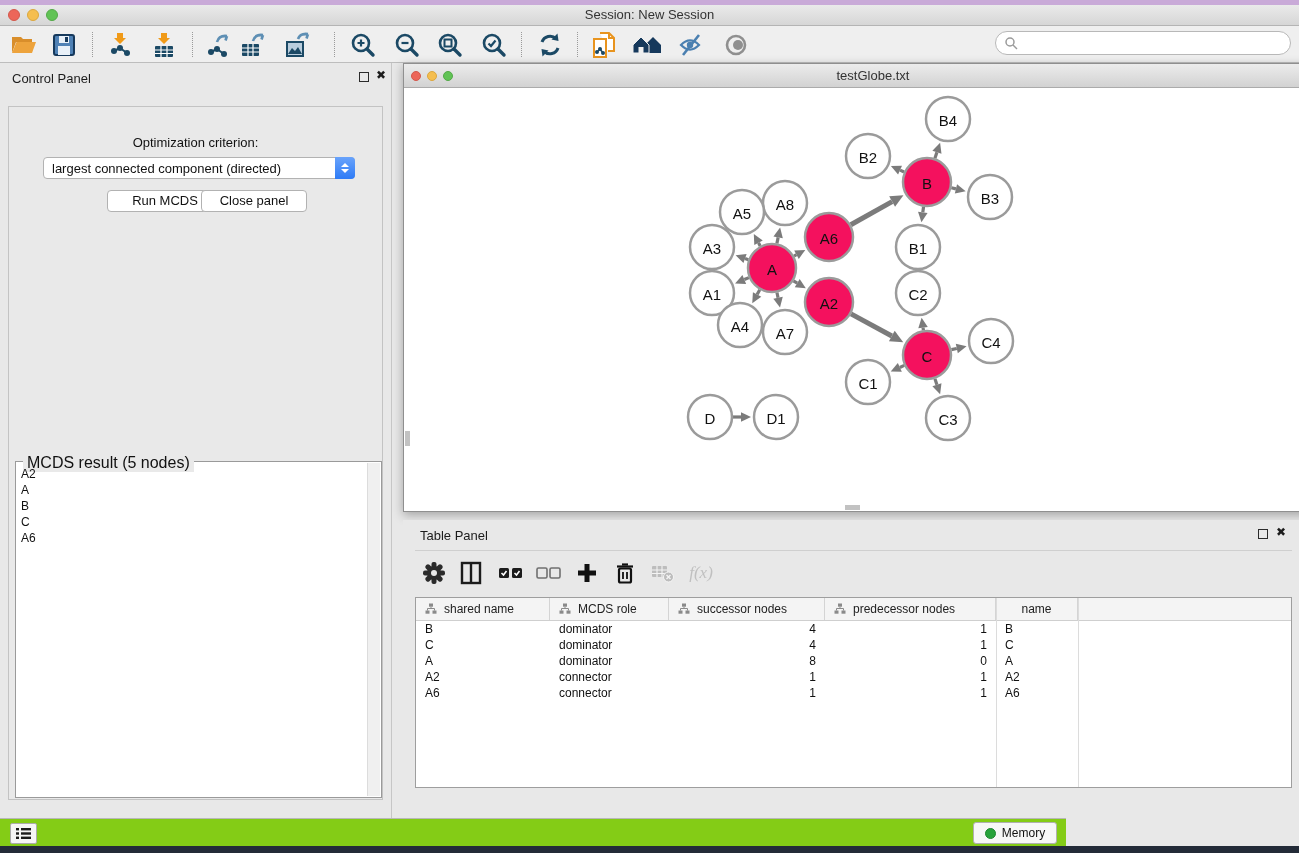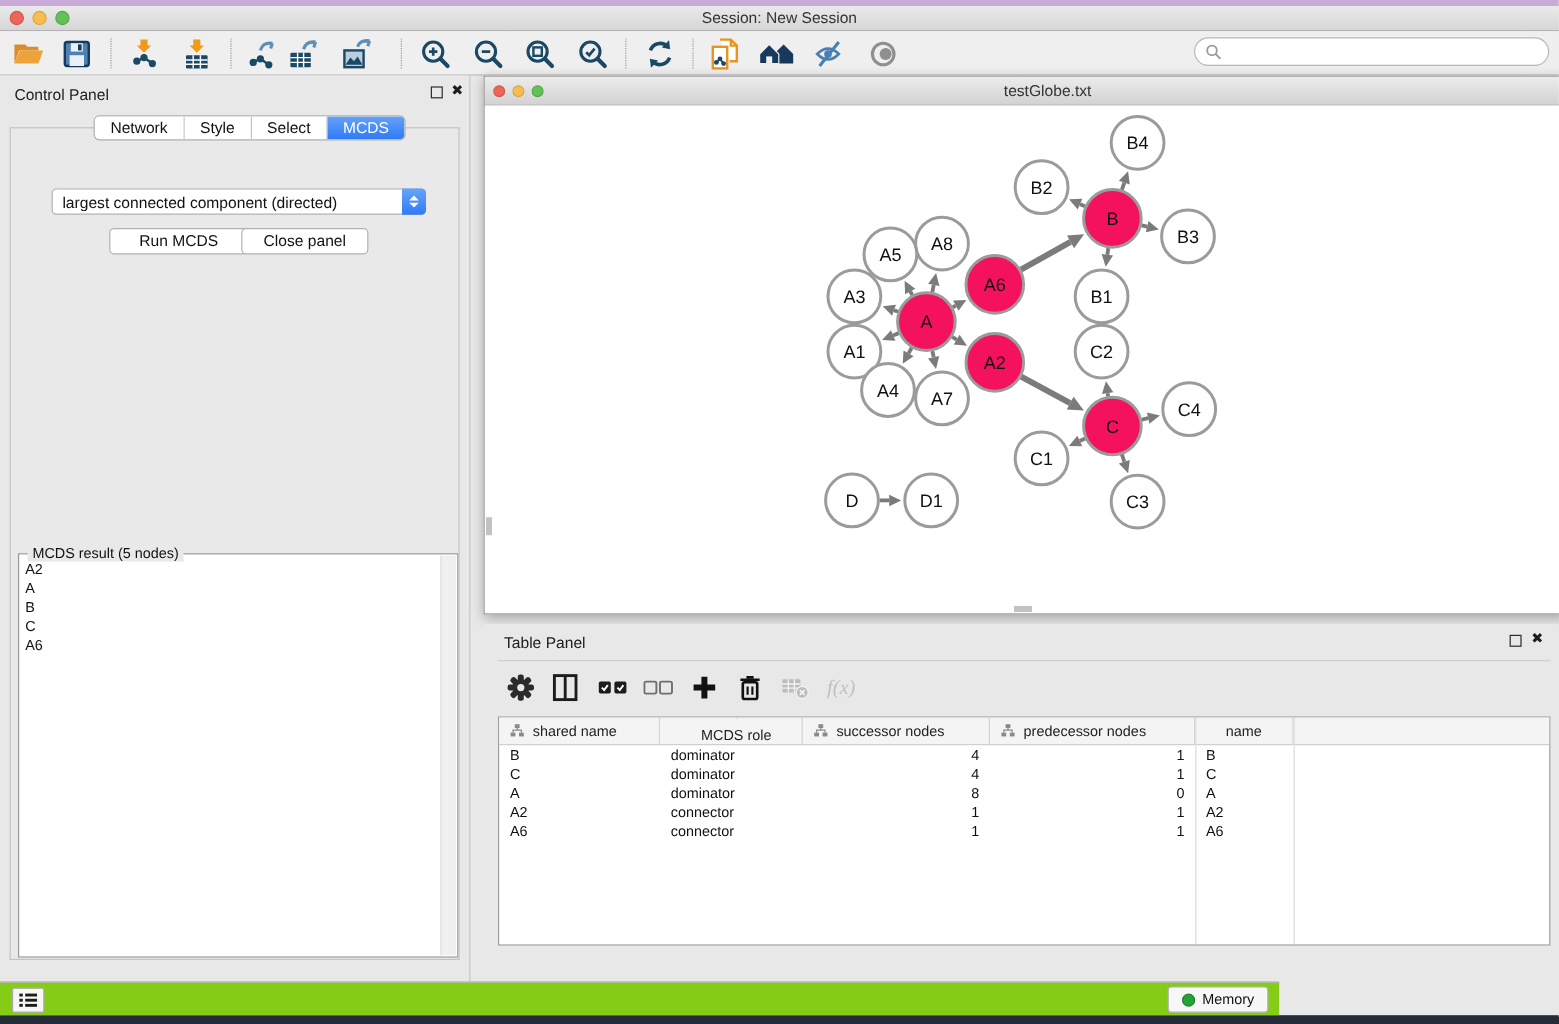--- a/index.html
+++ b/index.html
@@ -42,21 +42,21 @@
   .cp-body { position:absolute; left:8px; top:43px; width:375px; height:694px; border:1px solid #c3c3c3; background:#e9e9e9; }
   .opt-label { position:absolute; left:0; top:72px; width:391px; text-align:center; font-size:13px; color:#111; }
   .dropdown { position:absolute; left:43px; top:94px; width:312px; height:22px; background:#fff; border:1px solid #b2b2b2; border-radius:4px; display:flex; align-items:center; }
   .dropdown .value { flex:1; font-size:13px; color:#111; padding-left:8px; white-space:nowrap; overflow:hidden; }
   .stepper { width:20px; height:22px; margin:-1px -1px -1px 0; background:linear-gradient(#69a3fb,#2e7bf6); border-radius:0 4px 4px 0;
     display:flex; flex-direction:column; align-items:center; justify-content:center; gap:2px; }
   .tri-up { width:0; height:0; border-left:4px solid transparent; border-right:4px solid transparent; border-bottom:4px solid #fff; }
   .tri-dn { width:0; height:0; border-left:4px solid transparent; border-right:4px solid transparent; border-top:4px solid #fff; }
   .mac-btn { position:absolute; top:127px; height:22px; background:#fff; border:1px solid #b2b2b2; border-radius:4px; font-size:13px; color:#111; text-align:center; line-height:20px; }
   .groupbox { position:absolute; left:15px; top:398px; width:367px; height:337px; border:1px solid #9a9a9a; background:#fff; }
-  .groupbox .legend { position:absolute; left:7px; top:-8px; background:#e9e9e9; padding:0 4px; font-size:12px; color:#111; }
+  .groupbox .legend { position:absolute; left:7px; top:-8px; background:#e9e9e9; padding:0 4px; font-size:16px; color:#111; }
   .result-list { position:absolute; left:1px; top:4px; right:14px; bottom:1px; overflow:hidden; }
   .result-item { font-size:12px; color:#111; line-height:16px; padding-left:4px; }
   .scroll-track { position:absolute; top:1px; right:1px; bottom:1px; width:13px; background:#f0f0f0; border-left:1px solid #dcdcdc; }
 
   
   .net-window { position:absolute; left:403px; top:63px; width:940px; height:449px; background:#fff;
     border:1px solid #8f8f8f; box-shadow:0 3px 10px rgba(0,0,0,0.3); }
   .net-titlebar { position:absolute; left:0; top:0; right:0; height:24px; background:linear-gradient(#ececec,#d2d2d2); border-bottom:1px solid #ababab; }
   .net-titlebar .lights { left:7px; top:7px; gap:6px; }
   .net-titlebar .light { width:10px; height:10px; }
@@ -251,34 +251,29 @@
     </svg>
     <input type="text" placeholder="" style="">
   </div>
 </div>
 
 <div class="control-panel">
   <div class="panel-header-title">Control Panel</div>
   <div class="float-box" style="left:359px"></div>
   <div class="close-x" style="left:376px">✖</div>
   <div class="cp-body"></div>
-  <div class="segmented cp-tabs">
-      <div class="seg">Network</div>
-      <div class="seg">Style</div>
-      <div class="seg">Select</div>
-      <div class="seg active">MCDS</div>
-    </div>
+  <div class="opt-label">Optimization criterion:</div>
   <div class="dropdown">
     <span class="value">largest connected component (directed)</span>
     <span class="stepper">
         <span class="tri-up"></span>
         <span class="tri-dn"></span>
       </span>
   </div>
-  <div class="mac-btn" style="left:91px; width:116px">Run MCDS</div>
+  <div class="mac-btn" style="left:107px; width:116px">Run MCDS</div>
   <div class="mac-btn" style="left:201px; width:106px">Close panel</div>
   <div class="groupbox">
     <span class="legend">MCDS result (5 nodes)</span>
     <div class="result-list">
         <div class="result-item">A2</div>
         <div class="result-item">A</div>
         <div class="result-item">B</div>
         <div class="result-item">C</div>
         <div class="result-item">A6</div>
       </div>
@@ -454,21 +449,21 @@
           <svg width="12" height="12" viewBox="0 0 12 12">
             <g fill="#8a8a8a">
               <rect x="4" y="0.5" width="4" height="3.2"></rect>
               <rect x="0.5" y="7.5" width="4" height="3.2"></rect>
               <rect x="7.5" y="7.5" width="4" height="3.2"></rect>
             </g>
             <path d="M6 3.7 V5.5 M2.5 7.5 V5.5 H9.5 V7.5" fill="none" stroke="#8a8a8a" stroke-width="1"></path>
           </svg>
           <span>shared name</span>
         </div>
-        <div class="th" style="width: 119px; flex-direction: column;">
+        <div class="th" style="width: 119px;">
           <svg width="12" height="12" viewBox="0 0 12 12">
             <g fill="#8a8a8a">
               <rect x="4" y="0.5" width="4" height="3.2"></rect>
               <rect x="0.5" y="7.5" width="4" height="3.2"></rect>
               <rect x="7.5" y="7.5" width="4" height="3.2"></rect>
             </g>
             <path d="M6 3.7 V5.5 M2.5 7.5 V5.5 H9.5 V7.5" fill="none" stroke="#8a8a8a" stroke-width="1"></path>
           </svg>
           <span>MCDS role</span>
         </div>

